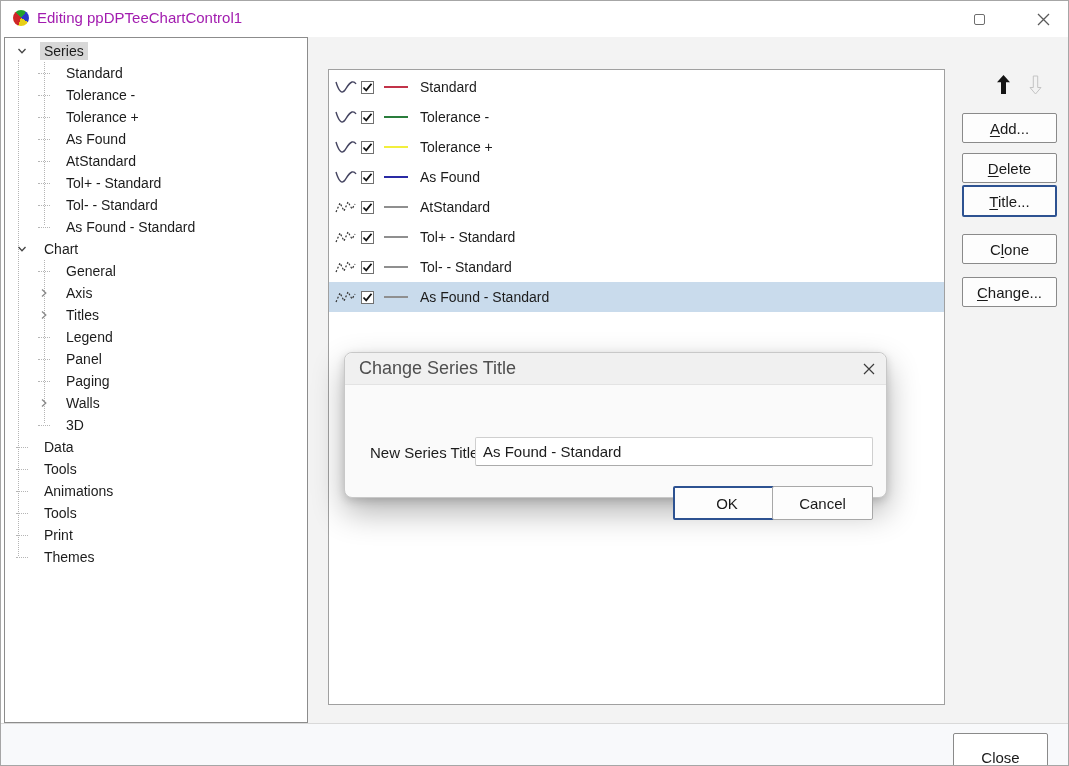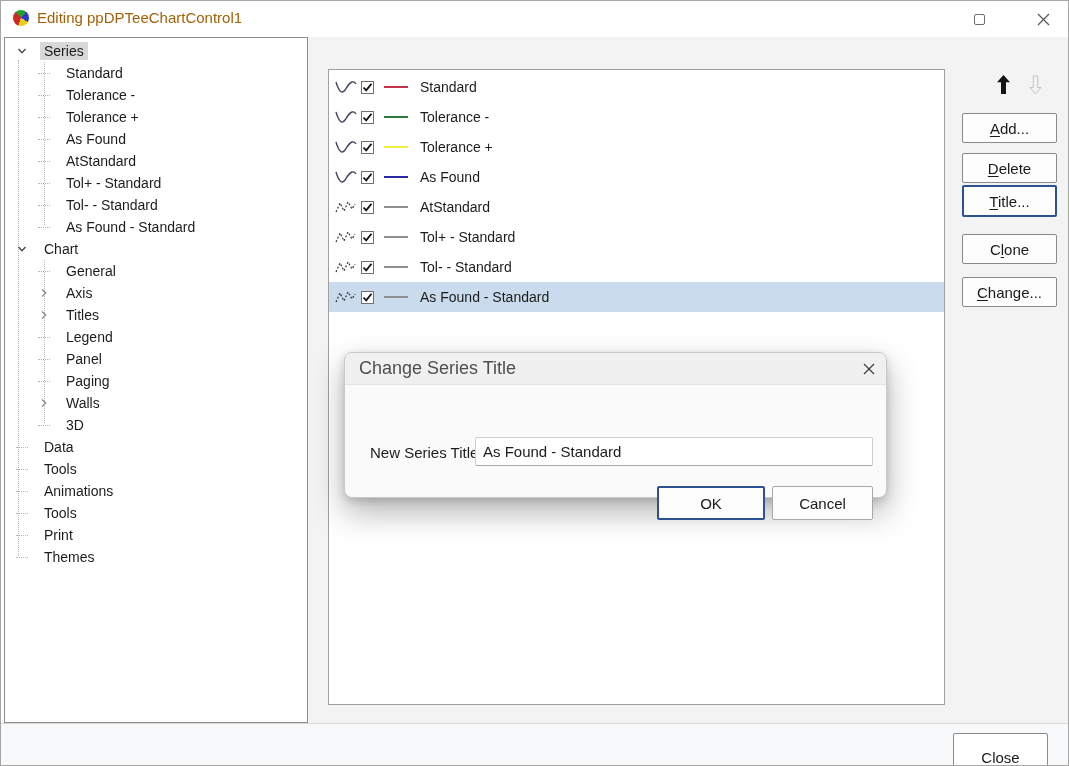--- a/index.html
+++ b/index.html
@@ -12,21 +12,21 @@
     overflow:hidden;
     color:#1c1c1c;
   }
 
   
   .titlebar { position:absolute; left:0; top:0; width:100%; height:36px; background:#fff; }
   .app-icon {
     position:absolute; left:12px; top:9px; width:16px; height:16px; border-radius:50%;
     background:conic-gradient(from 200deg, #cf2727 0 32%, #24a02e 32% 55%, #2a39c8 55% 78%, #e7cf17 78% 100%);
   }
-  .title-text { position:absolute; left:36px; top:8px; font-size:15px; color:#a16207; }
+  .title-text { position:absolute; left:36px; top:8px; font-size:15px; color:#a21caf; }
   .cap-btn { position:absolute; top:4px; width:40px; height:28px; display:flex; align-items:center; justify-content:center; }
   .cap-max { left:958px; }
   .cap-max span { display:block; width:11px; height:11px; border:1px solid #6e6e6e; border-radius:2px; }
   .cap-close { left:1022px; }
 
   
   .tree-panel {
     position:absolute; left:3px; top:36px; width:304px; height:686px;
     background:#fff; border:1px solid #8c8c8c; overflow:hidden;
   }
@@ -92,21 +92,21 @@
   .field-label { position:absolute; left:14px; top:59px; font-size:15px; color:#1c1c1c;margin-left:11px; }
   .field-input {
     position:absolute; left:130px; top:52px; width:398px; height:29px;
     background:#fff; border:1px solid #cfcfcf; border-bottom-color:#ababab; border-radius:2px;
     font-family:"Liberation Sans", sans-serif; font-size:15px; color:#1c1c1c; padding:0 7px;
   }
   .dlg-btn {
     position:absolute; height:34px; background:#fdfdfd; border:1px solid #a8a8a8; border-radius:2px;
     display:flex; align-items:center; justify-content:center; font-size:15px; color:#1a1a1a;
   }
-  .btn-ok { left:312px; top:101px; width:108px; border:2px solid #2d5291; }
+  .btn-ok { left:328px; top:101px; width:108px; border:2px solid #2d5291; }
   .btn-cancel { left:427px; top:101px; width:101px; }
 
   
   .footer {
     position:absolute; left:0; top:722px; width:100%; height:44px;
     background:#f8f9fb; border-top:1px solid #d9d9d9;
   }
   .btn-close-window {
     position:absolute; left:952px; top:9px; width:95px; height:49px;
     background:#fff; border:1px solid #8a8a8a; border-radius:2px;

